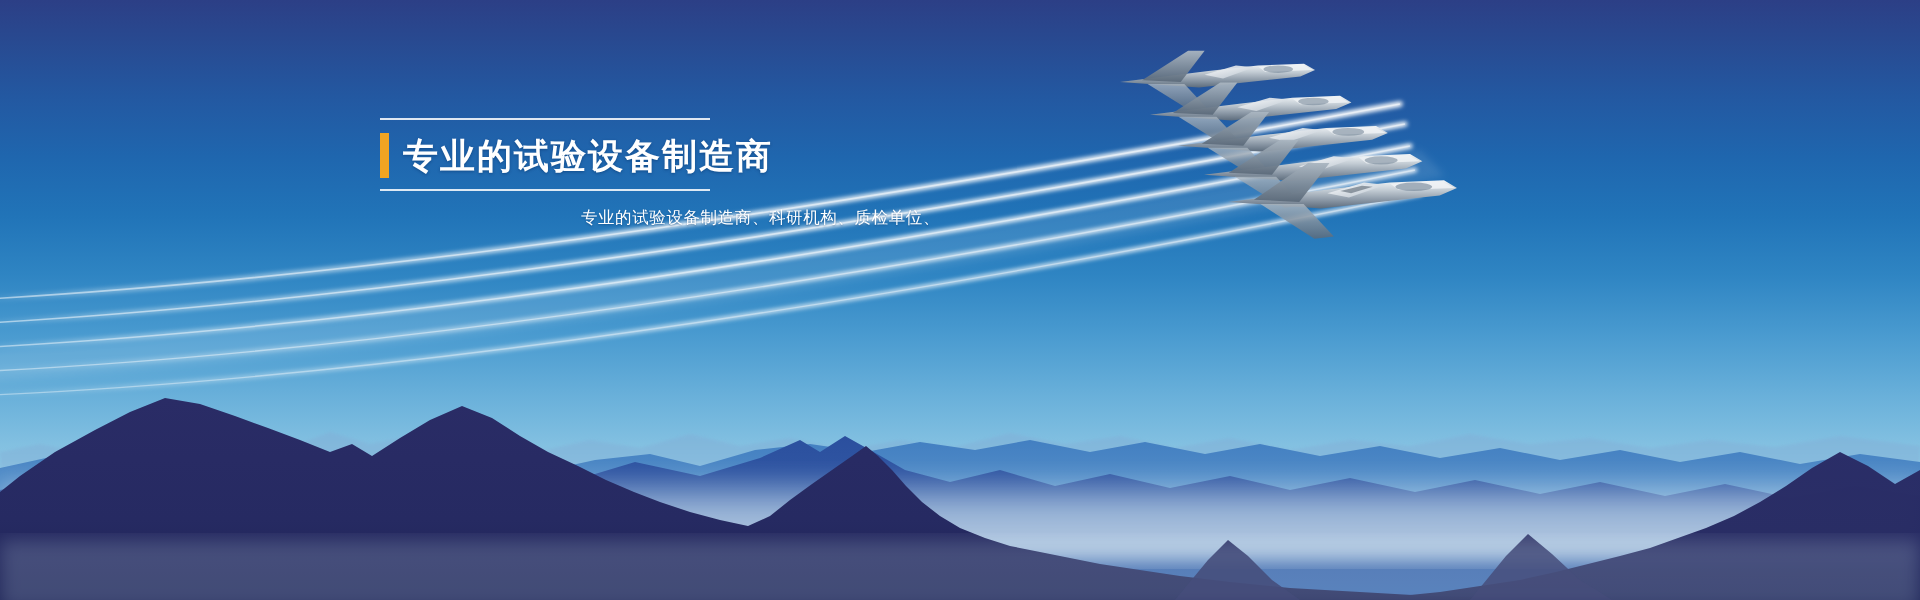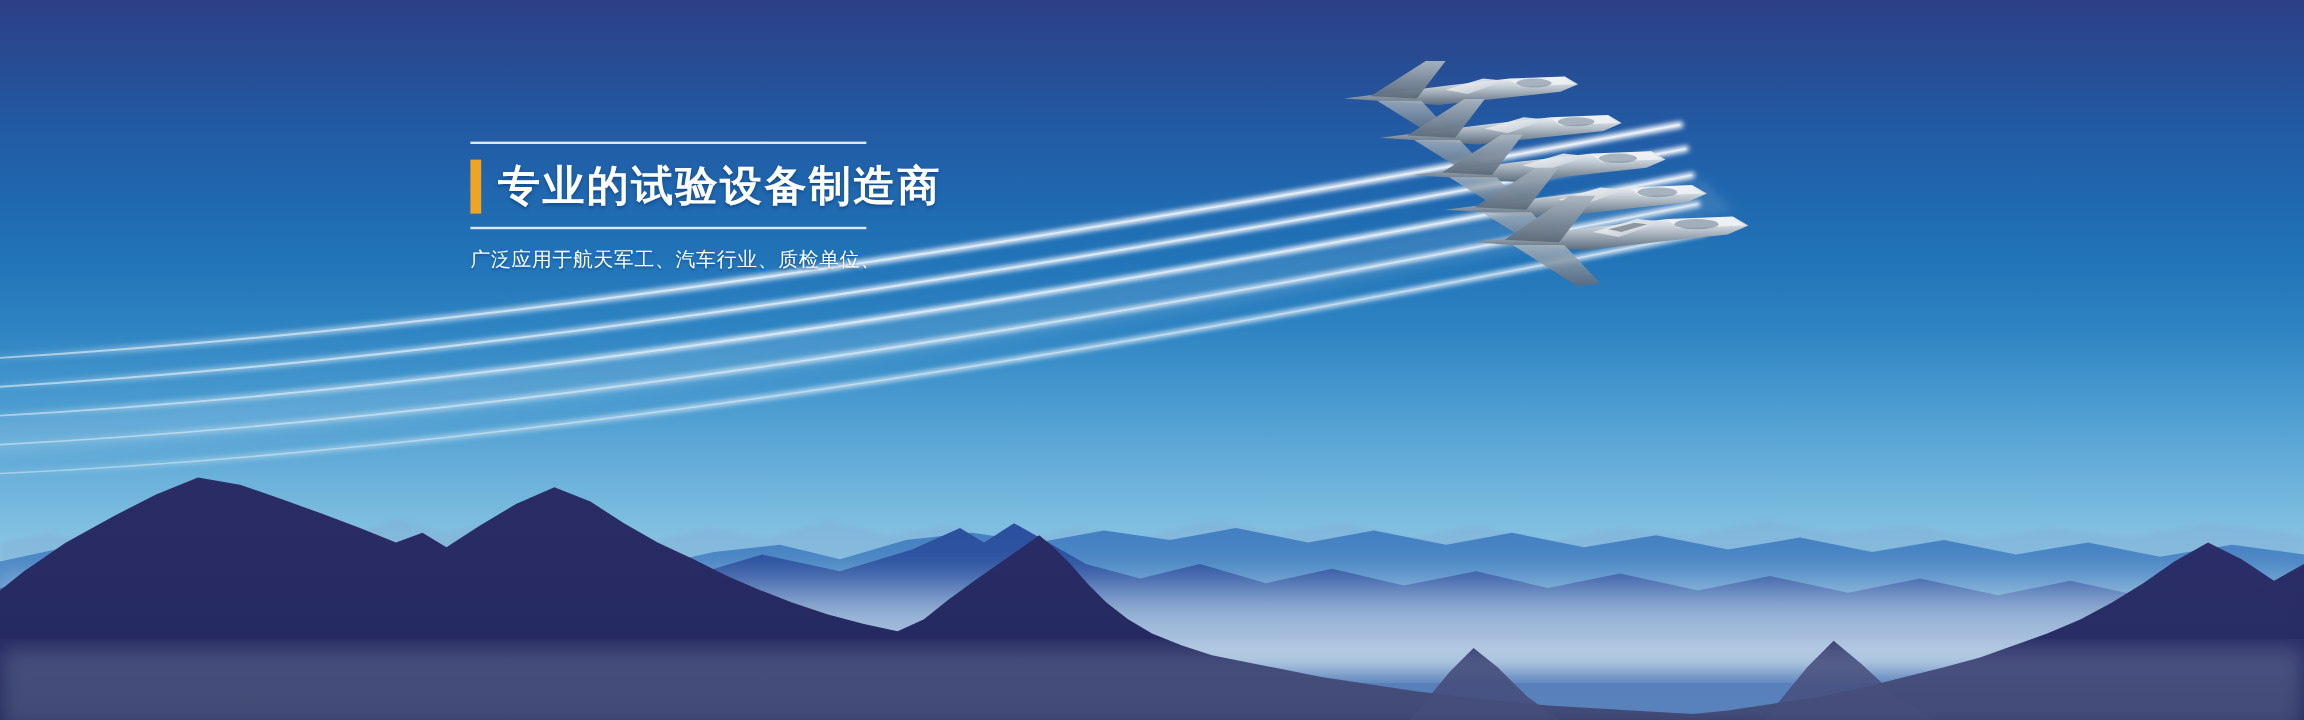--- a/index.html
+++ b/index.html
@@ -27,23 +27,24 @@
        #a8d6ea 92%,
        #b0dbec 100%);
   }
 
   .layer{position:absolute;left:0;top:0;width:1920px;height:600px;}
   .layer svg{display:block;width:1920px;height:600px;}
 
   
   #text-block{
     position:absolute;
-    left:392px;top:118px;
+    left:380px;top:118px;
     width:560px;
     z-index:40;
+    text-align:right;
   }
   .rule{
     height:2px;
     background:rgba(255,255,255,.85);
     width:330px;
   }
   .rule.bottom{margin-top:0;}
 
   #title-row{
     display:flex;align-items:center;
@@ -290,18 +291,18 @@
     <div class="rule top"></div>
 
     <div id="title-row">
       <div id="title-bar"></div>
       <div id="title-text">专业的试验设备制造商</div>
     </div>
 
     <div class="rule bottom"></div>
 
     <div id="subtitle">
-      <div>广泛应用于航天军工、汽车行业、质检单位、</div>
+      <div>专业的试验设备制造商、科研机构、质检单位、</div>
     </div>
 
   </div>
 
 </div>
 
 </body></html>

